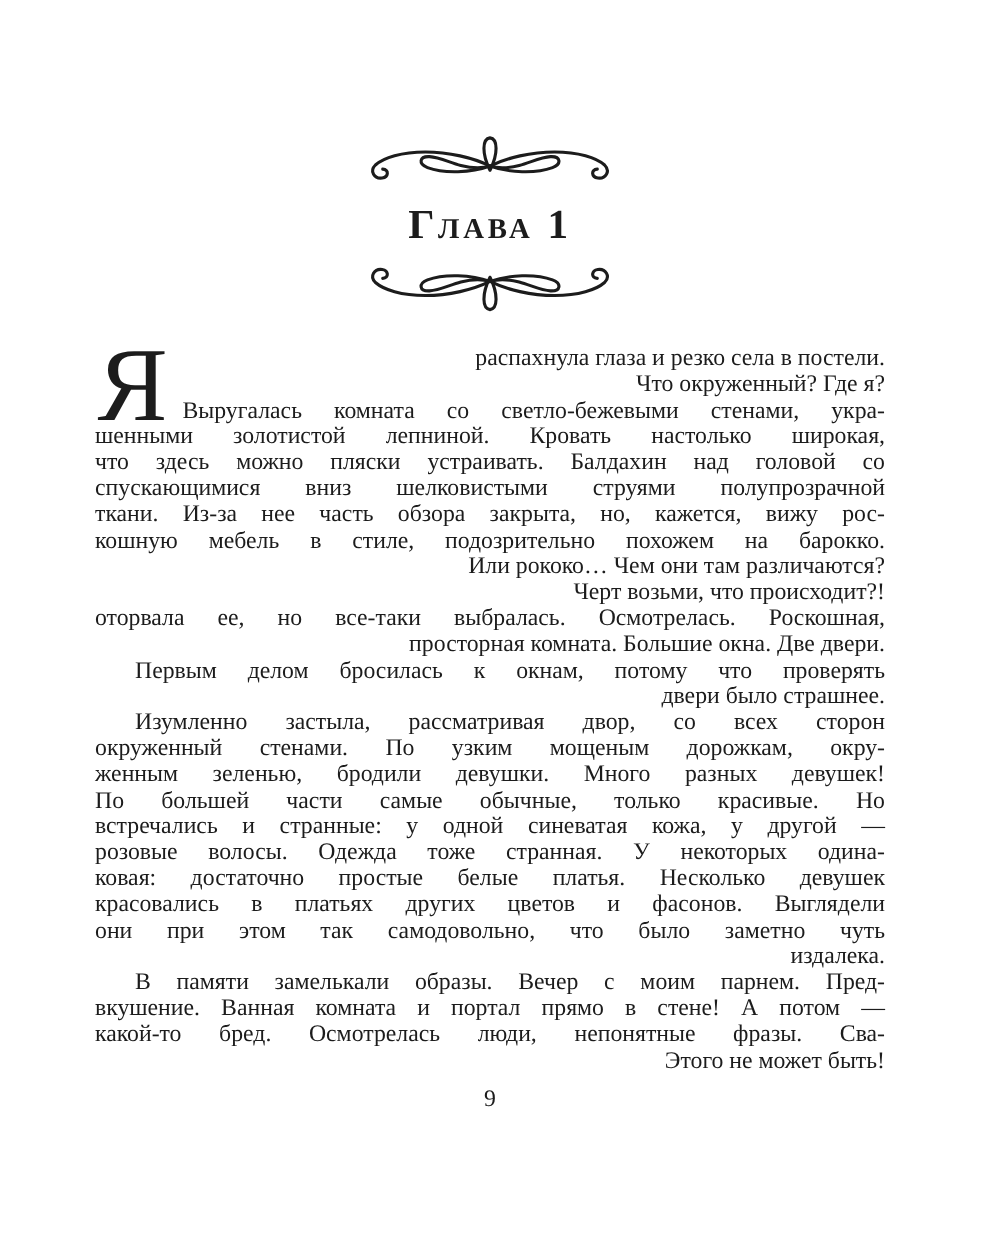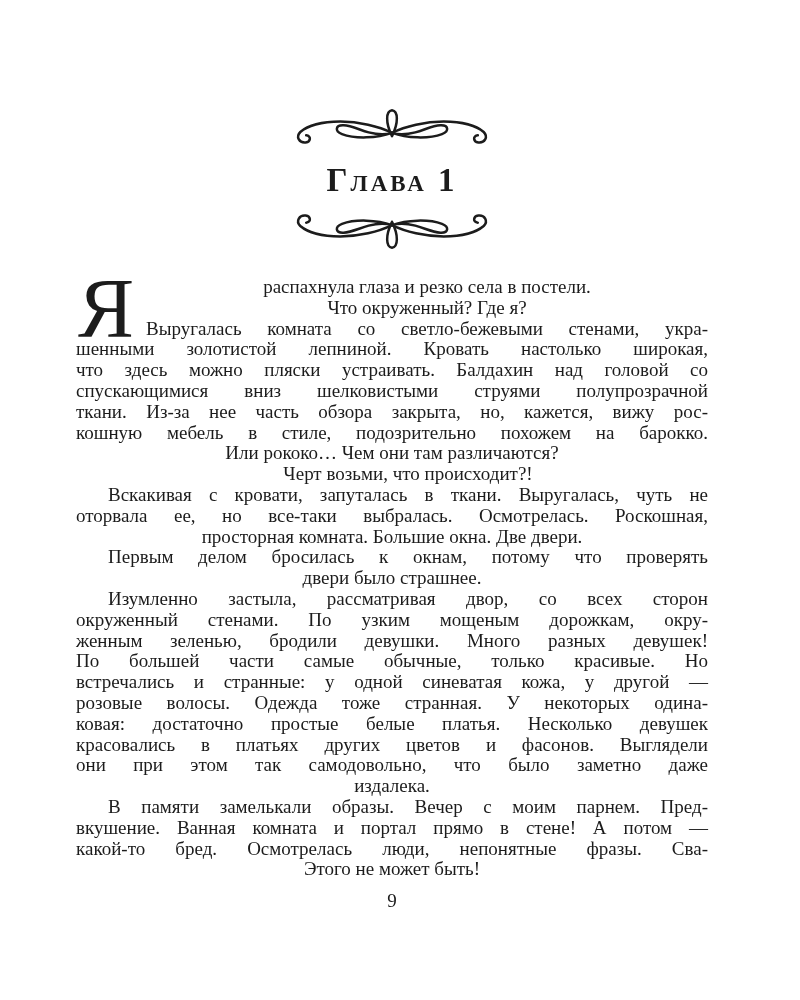--- a/index.html
+++ b/index.html
@@ -27,21 +27,21 @@
     letter-spacing: 3px;
   }
 
   
   .body-wrap {
     position: relative;
     margin-top: 25px;
     font-size: 19px;
     line-height: 20.8px;
   }
-  .line { text-align: center; }
+  .line { text-align: right; }
   .line.fill { text-align: justify; text-align-last: justify; }
   .line.indent { padding-left: 32px; }
   .line.gutter { padding-left: 70px; }
   .dropcap {
     position: absolute;
     left: 2px;
     top: 0;
     font-size: 84px;
     line-height: 63px;
   }
@@ -85,34 +85,33 @@
           <div class="line gutter">распахнула глаза и резко села в постели.</div>
           <div class="line gutter">Что окруженный? Где я?</div>
           <div class="line fill gutter">Выругалась комната со светло-бежевыми стенами, укра-</div>
           <div class="line fill">шенными золотистой лепниной. Кровать настолько широкая,</div>
           <div class="line fill">что здесь можно пляски устраивать. Балдахин над головой со</div>
           <div class="line fill">спускающимися вниз шелковистыми струями полупрозрачной</div>
           <div class="line fill">ткани. Из-за нее часть обзора закрыта, но, кажется, вижу рос-</div>
           <div class="line fill">кошную мебель в стиле, подозрительно похожем на барокко.</div>
           <div class="line">Или рококо… Чем они там различаются?</div>
           <div class="line indent">Черт возьми, что происходит?!</div>
-          <div class="line fill indent">Вскакивая с кровати, запуталась в ткани. Выругалась, чуть не</div>
           <div class="line fill">оторвала ее, но все-таки выбралась. Осмотрелась. Роскошная,</div>
           <div class="line">просторная комната. Большие окна. Две двери.</div>
           <div class="line fill indent">Первым делом бросилась к окнам, потому что проверять</div>
           <div class="line">двери было страшнее.</div>
           <div class="line fill indent">Изумленно застыла, рассматривая двор, со всех сторон</div>
           <div class="line fill">окруженный стенами. По узким мощеным дорожкам, окру-</div>
           <div class="line fill">женным зеленью, бродили девушки. Много разных девушек!</div>
           <div class="line fill">По большей части самые обычные, только красивые. Но</div>
           <div class="line fill">встречались и странные: у одной синеватая кожа, у другой —</div>
           <div class="line fill">розовые волосы. Одежда тоже странная. У некоторых одина-</div>
           <div class="line fill">ковая: достаточно простые белые платья. Несколько девушек</div>
           <div class="line fill">красовались в платьях других цветов и фасонов. Выглядели</div>
-          <div class="line fill">они при этом так самодовольно, что было заметно даже</div>
+          <div class="line fill">они при этом так самодовольно, что было заметно чуть</div>
           <div class="line">издалека.</div>
           <div class="line fill indent">В памяти замелькали образы. Вечер с моим парнем. Пред-</div>
           <div class="line fill">вкушение. Ванная комната и портал прямо в стене! А потом —</div>
           <div class="line fill">какой-то бред. Осмотрелась люди, непонятные фразы. Сва-</div>
           <div class="line">Этого не может быть!</div>
         </div>
     </div>
 
     <div class="pageno">9</div>
 

